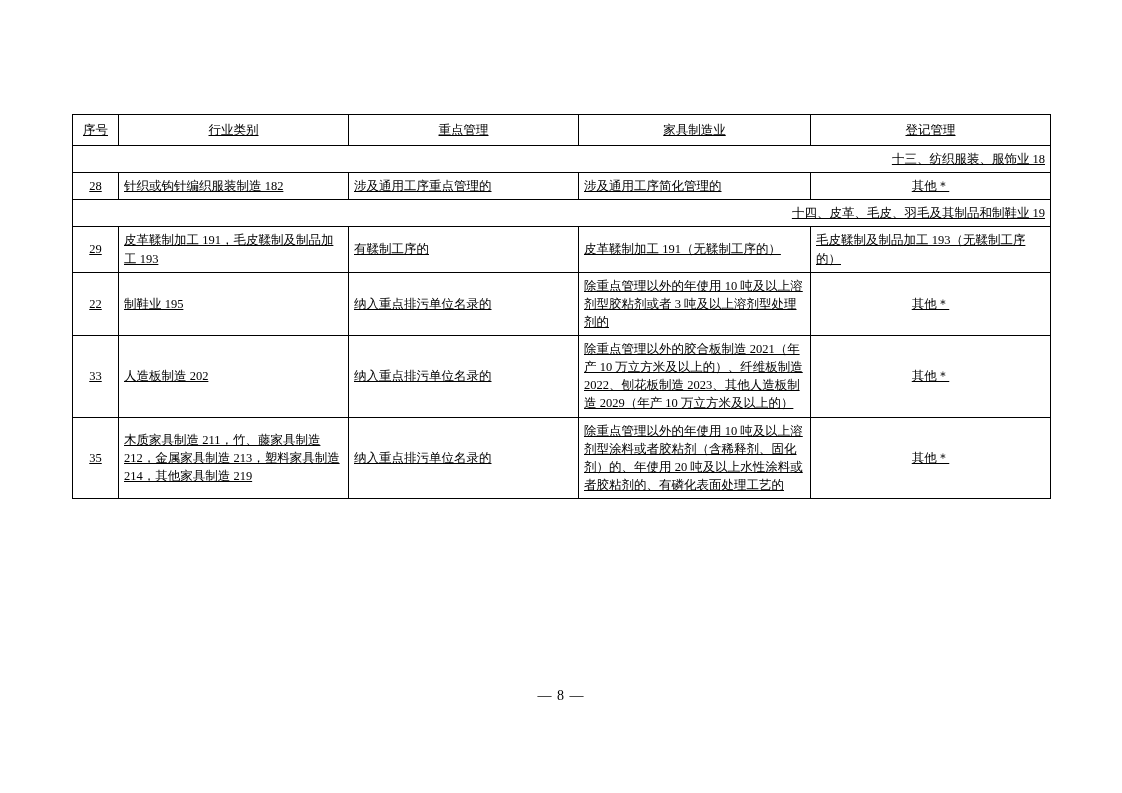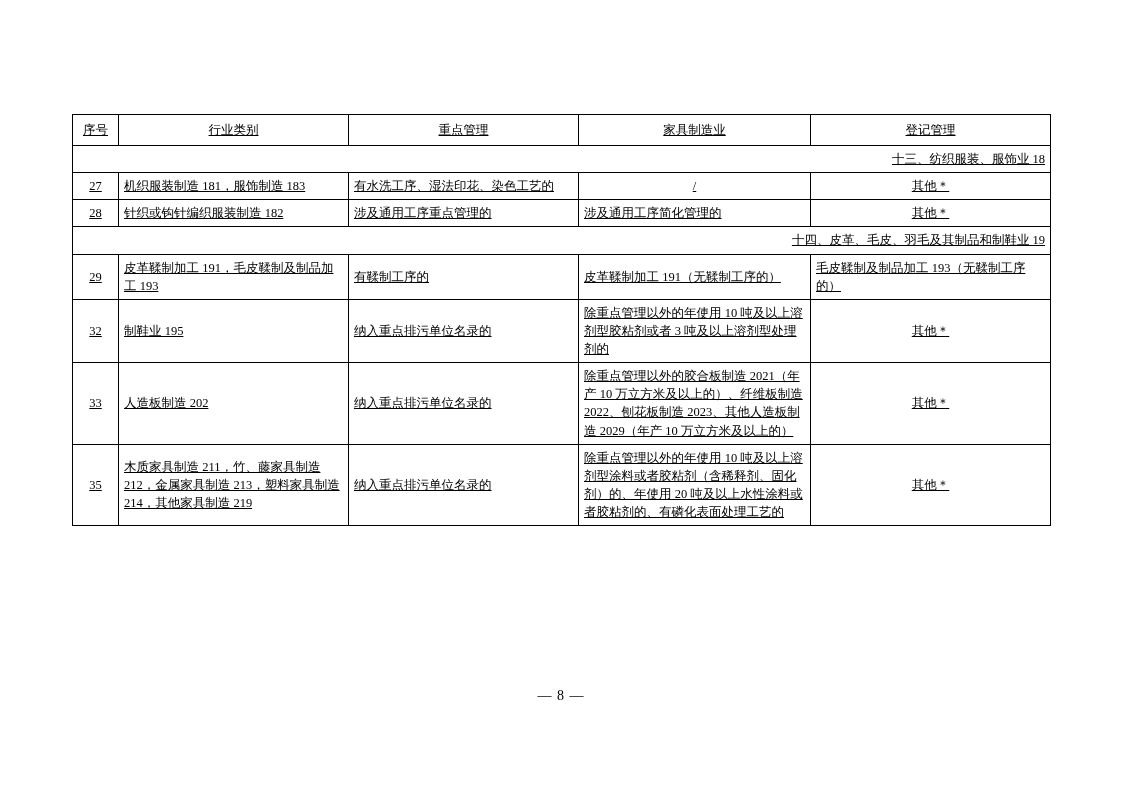--- a/index.html
+++ b/index.html
@@ -99,46 +99,39 @@
           <td>家具制造业</td>
           <td>登记管理</td>
         </tr>
       </thead>
       <tbody>
 
         <tr>
           <td class="sec" colspan="5">十三、纺织服装、服饰业 18</td>
         </tr>
         <tr>
-          <td class="num">27</td>
-          <td class="cell">机织服装制造 181，服饰制造 183</td>
-          <td class="cell">有水洗工序、湿法印花、染色工艺的</td>
-          <td class="ctr">/</td>
-          <td class="ctr">其他＊</td>
-        </tr>
-        <tr>
           <td class="num">28</td>
           <td class="cell">针织或钩针编织服装制造 182</td>
           <td class="cell">涉及通用工序重点管理的</td>
           <td class="cell">涉及通用工序简化管理的</td>
           <td class="ctr">其他＊</td>
         </tr>
 
         <tr>
           <td class="sec" colspan="5">十四、皮革、毛皮、羽毛及其制品和制鞋业 19</td>
         </tr>
         <tr>
           <td class="num">29</td>
           <td class="cell">皮革鞣制加工 191，毛皮鞣制及制品加工 193</td>
           <td class="cell">有鞣制工序的</td>
           <td class="cell">皮革鞣制加工 191（无鞣制工序的）</td>
           <td class="cell">毛皮鞣制及制品加工 193（无鞣制工序的）</td>
         </tr>
         <tr>
-          <td class="num">32</td>
+          <td class="num">22</td>
           <td class="cell">制鞋业 195</td>
           <td class="cell">纳入重点排污单位名录的</td>
           <td class="cell">除重点管理以外的年使用 10 吨及以上溶剂型胶粘剂或者 3 吨及以上溶剂型处理剂的</td>
           <td class="ctr">其他＊</td>
         </tr>
 
         <tr>
           <td class="num">33</td>
           <td class="cell">人造板制造 202</td>
           <td class="cell">纳入重点排污单位名录的</td>

